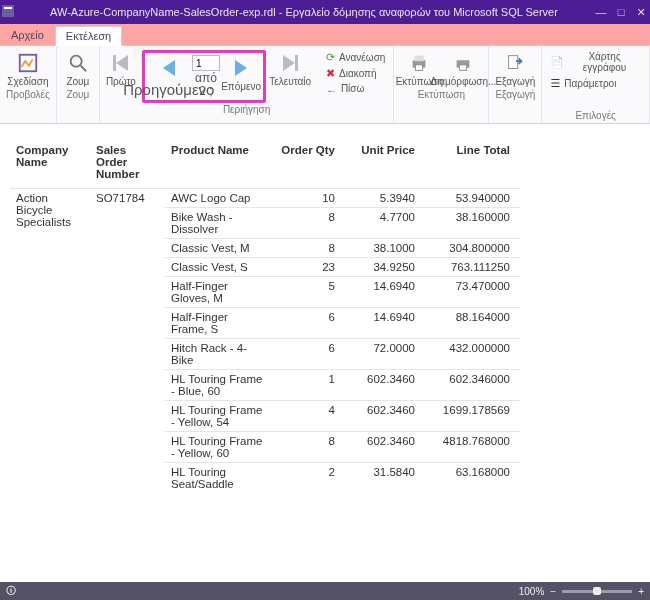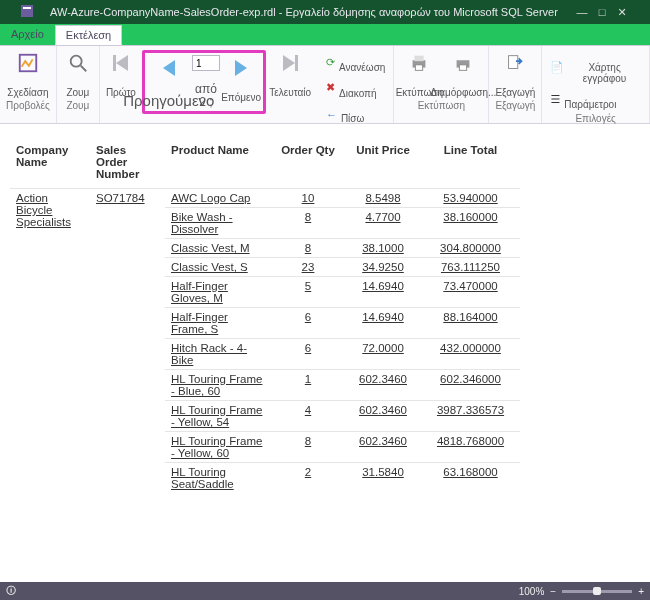--- a/index.html
+++ b/index.html
@@ -1,41 +1,41 @@
 <!DOCTYPE html>
 <html><head>
 <meta charset="utf-8">
 <style>
   * { box-sizing: border-box; margin: 0; padding: 0; }
   html, body { width: 650px; height: 600px; font-family: "Segoe UI", Tahoma, sans-serif; font-size: 11px; color: #333; background: #fff; overflow: hidden; }
-  .titlebar { height: 24px; background: #14532d; color: #fff; display: flex; align-items: center; padding: 0 21px; }
+  .titlebar { height: 24px; background: #4c1d95; color: #fff; display: flex; align-items: center; padding: 0 2px; }
   .titlebar .doc { flex: 0 0 auto; display: flex; align-items: center; gap: 4px; }
   .titlebar .center { flex: 1; text-align: center; font-size: 11px; color: #e8e6ee; }
   .titlebar .wbtns { display: flex; gap: 6px; }
   .winctl { width: 14px; height: 14px; display: inline-flex; align-items: center; justify-content: center; color: #ddd; cursor: pointer; }
-  .tabs { height: 22px; background: #22c55e; display: flex; align-items: flex-start; border-bottom: 1px solid #cfcad8; }
+  .tabs { height: 22px; background: #fca5a5; display: flex; align-items: center; border-bottom: 1px solid #cfcad8; }
   .tab { padding: 3px 10px; font-size: 11px; color: #4b4660; border: 1px solid transparent; }
   .tab.active { background: #fff; border: 1px solid #cfcad8; border-bottom-color: #fff; position: relative; top: 1px; }
   .ribbon { height: 78px; background: #fafafc; border-bottom: 1px solid #d7d3df; display: flex; }
   .group { border-right: 1px solid #e6e3ec; padding: 4px 6px 0 6px; display: flex; flex-direction: column; align-items: center; }
   .group .row { display: flex; gap: 6px; align-items: flex-start; }
   .btn { display: flex; flex-direction: column; align-items: center; width: 38px; cursor: pointer; }
   .btn.small { width: auto; flex-direction: row; gap: 4px; padding: 1px 2px; }
   .icon { width: 26px; height: 26px; display: flex; align-items: center; justify-content: center; }
   .icon svg { width: 22px; height: 22px; }
-  .lbl { font-size: 10px; color: #555; text-align: center; line-height: 1.05; margin-top: 12px; white-space: pre-line; }
+  .lbl { font-size: 10px; color: #555; text-align: center; line-height: 1.05; margin-top: 1px; white-space: pre-line; }
   .grouplabel { font-size: 10px; color: #777; text-align: center; padding: 1px 0 2px; }
   .pagebox { display: flex; flex-direction: column; align-items: center; }
   .page-input { width: 28px; height: 16px; font-size: 10px; text-align: left; padding-left: 3px; border: 1px solid #bcb7c6; }
   .hl-pink { border: 3px solid #e23bbf; border-radius: 2px; padding: 2px 4px; }
   .report { position: absolute; top: 124px; left: 0; right: 0; bottom: 18px; overflow: auto; background: #fff; }
   table.rpt { border-collapse: collapse; margin: 16px 0 0 10px; font-size: 11.5px; color: #333; }
   table.rpt th { font-weight: 700; text-align: left; padding: 4px 10px 8px 6px; vertical-align: top; }
-  table.rpt th.r, table.rpt td.r { text-align: center; }
-  table.rpt td { padding: 3px 10px 3px 6px; vertical-align: top; border-top: 1px solid #e5e5e5; text-decoration: underline; }
+  table.rpt th.r, table.rpt td.r { text-align: right; }
+  table.rpt td { padding: 3px 10px 3px 6px; vertical-align: top; border-top: 1px solid #e5e5e5; }
   table.rpt td.prod { width: 110px; }
   .statusbar { position: absolute; left: 0; right: 0; bottom: 0; height: 18px; background: #565265; color: #eee; display: flex; align-items: center; font-size: 10px; padding: 0 6px; gap: 6px; }
   .statusbar .spacer { flex: 1; }
   .zoomtrack { width: 70px; height: 3px; background: #9e99ac; position: relative; }
   .zoomthumb { width: 8px; height: 8px; background: #eee; position: absolute; top: -3px; left: 31px; border-radius: 2px; }
   .tri { width:0;height:0;display:inline-block; }
   .tri.l { border-top:8px solid transparent;border-bottom:8px solid transparent;border-right:12px solid #68b1e4; }
   .tri.r { border-top:8px solid transparent;border-bottom:8px solid transparent;border-left:12px solid #68b1e4; }
   .tri.lg { border-right-color:#bdbbc2; }
   .tri.rg { border-left-color:#bdbbc2; }
@@ -224,21 +224,21 @@
       <th class="r" style="width:80px">Unit Price</th>
       <th class="r" style="width:95px">Line Total</th>
     </tr>
       </thead>
     <tbody id="rpt-body">
         <tr>
           <td rowspan="11" style="border-top:1px solid #e5e5e5;vertical-align:top">Action Bicycle Specialists</td>
           <td rowspan="11" style="border-top:1px solid #e5e5e5;vertical-align:top">SO71784</td>
           <td class="prod">AWC Logo Cap</td>
           <td class="r">10</td>
-          <td class="r">8.5498</td>
+          <td class="r">5.3940</td>
           <td class="r">53.940000</td>
         </tr>
         <tr>
           <td class="prod">Bike Wash - Dissolver</td>
           <td class="r">8</td>
           <td class="r">4.7700</td>
           <td class="r">38.160000</td>
         </tr>
         <tr>
           <td class="prod">Classic Vest, M</td>
@@ -273,21 +273,21 @@
         <tr>
           <td class="prod">HL Touring Frame - Blue, 60</td>
           <td class="r">1</td>
           <td class="r">602.3460</td>
           <td class="r">602.346000</td>
         </tr>
         <tr>
           <td class="prod">HL Touring Frame - Yellow, 54</td>
           <td class="r">4</td>
           <td class="r">602.3460</td>
-          <td class="r">3987.336573</td>
+          <td class="r">1699.178569</td>
         </tr>
         <tr>
           <td class="prod">HL Touring Frame - Yellow, 60</td>
           <td class="r">8</td>
           <td class="r">602.3460</td>
           <td class="r">4818.768000</td>
         </tr>
         <tr>
           <td class="prod">HL Touring Seat/Saddle</td>
           <td class="r">2</td>

